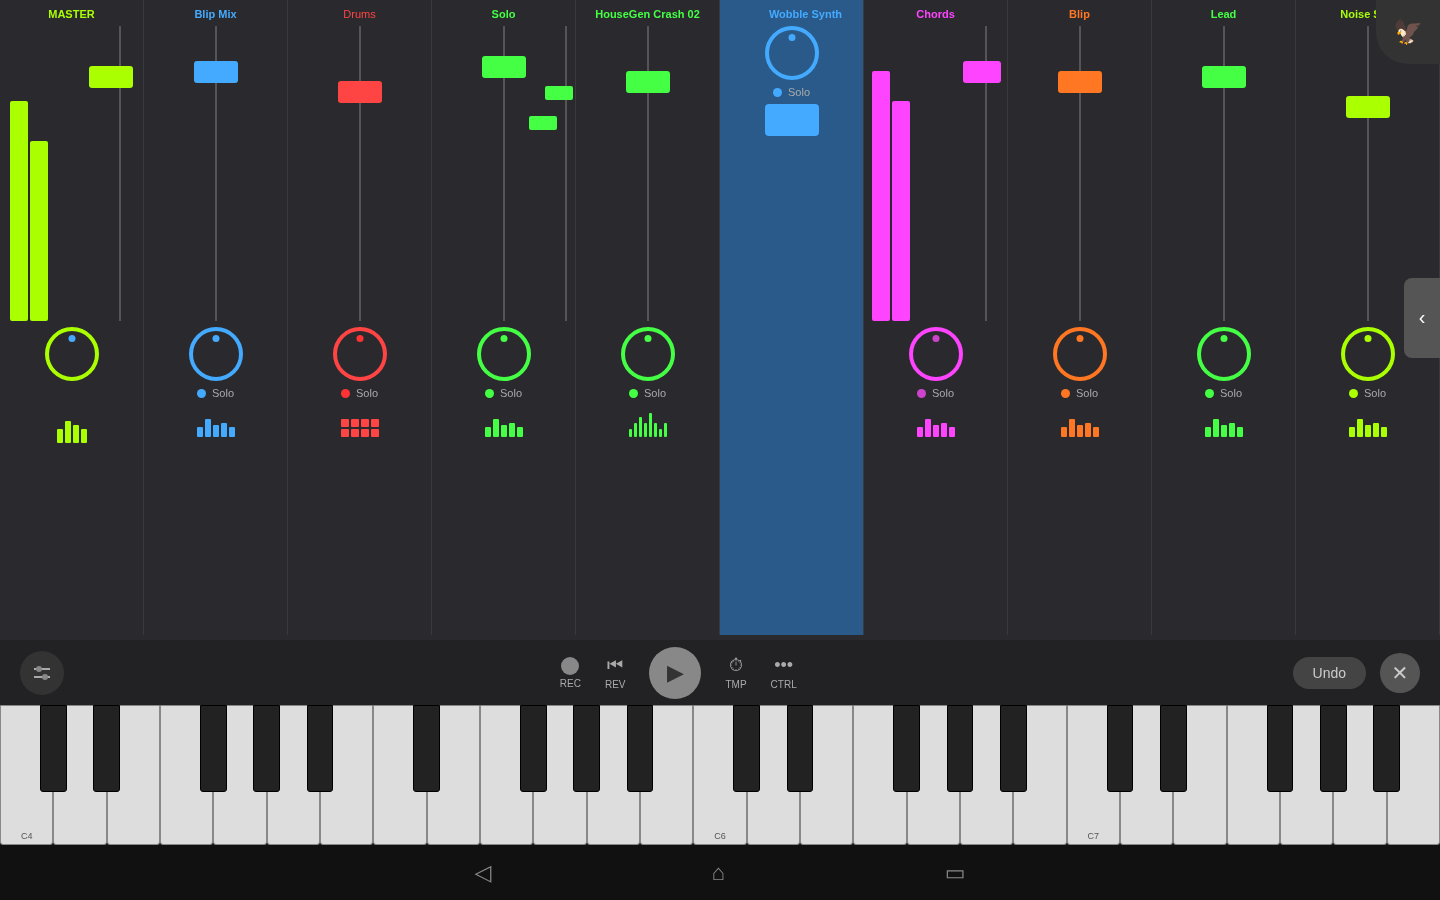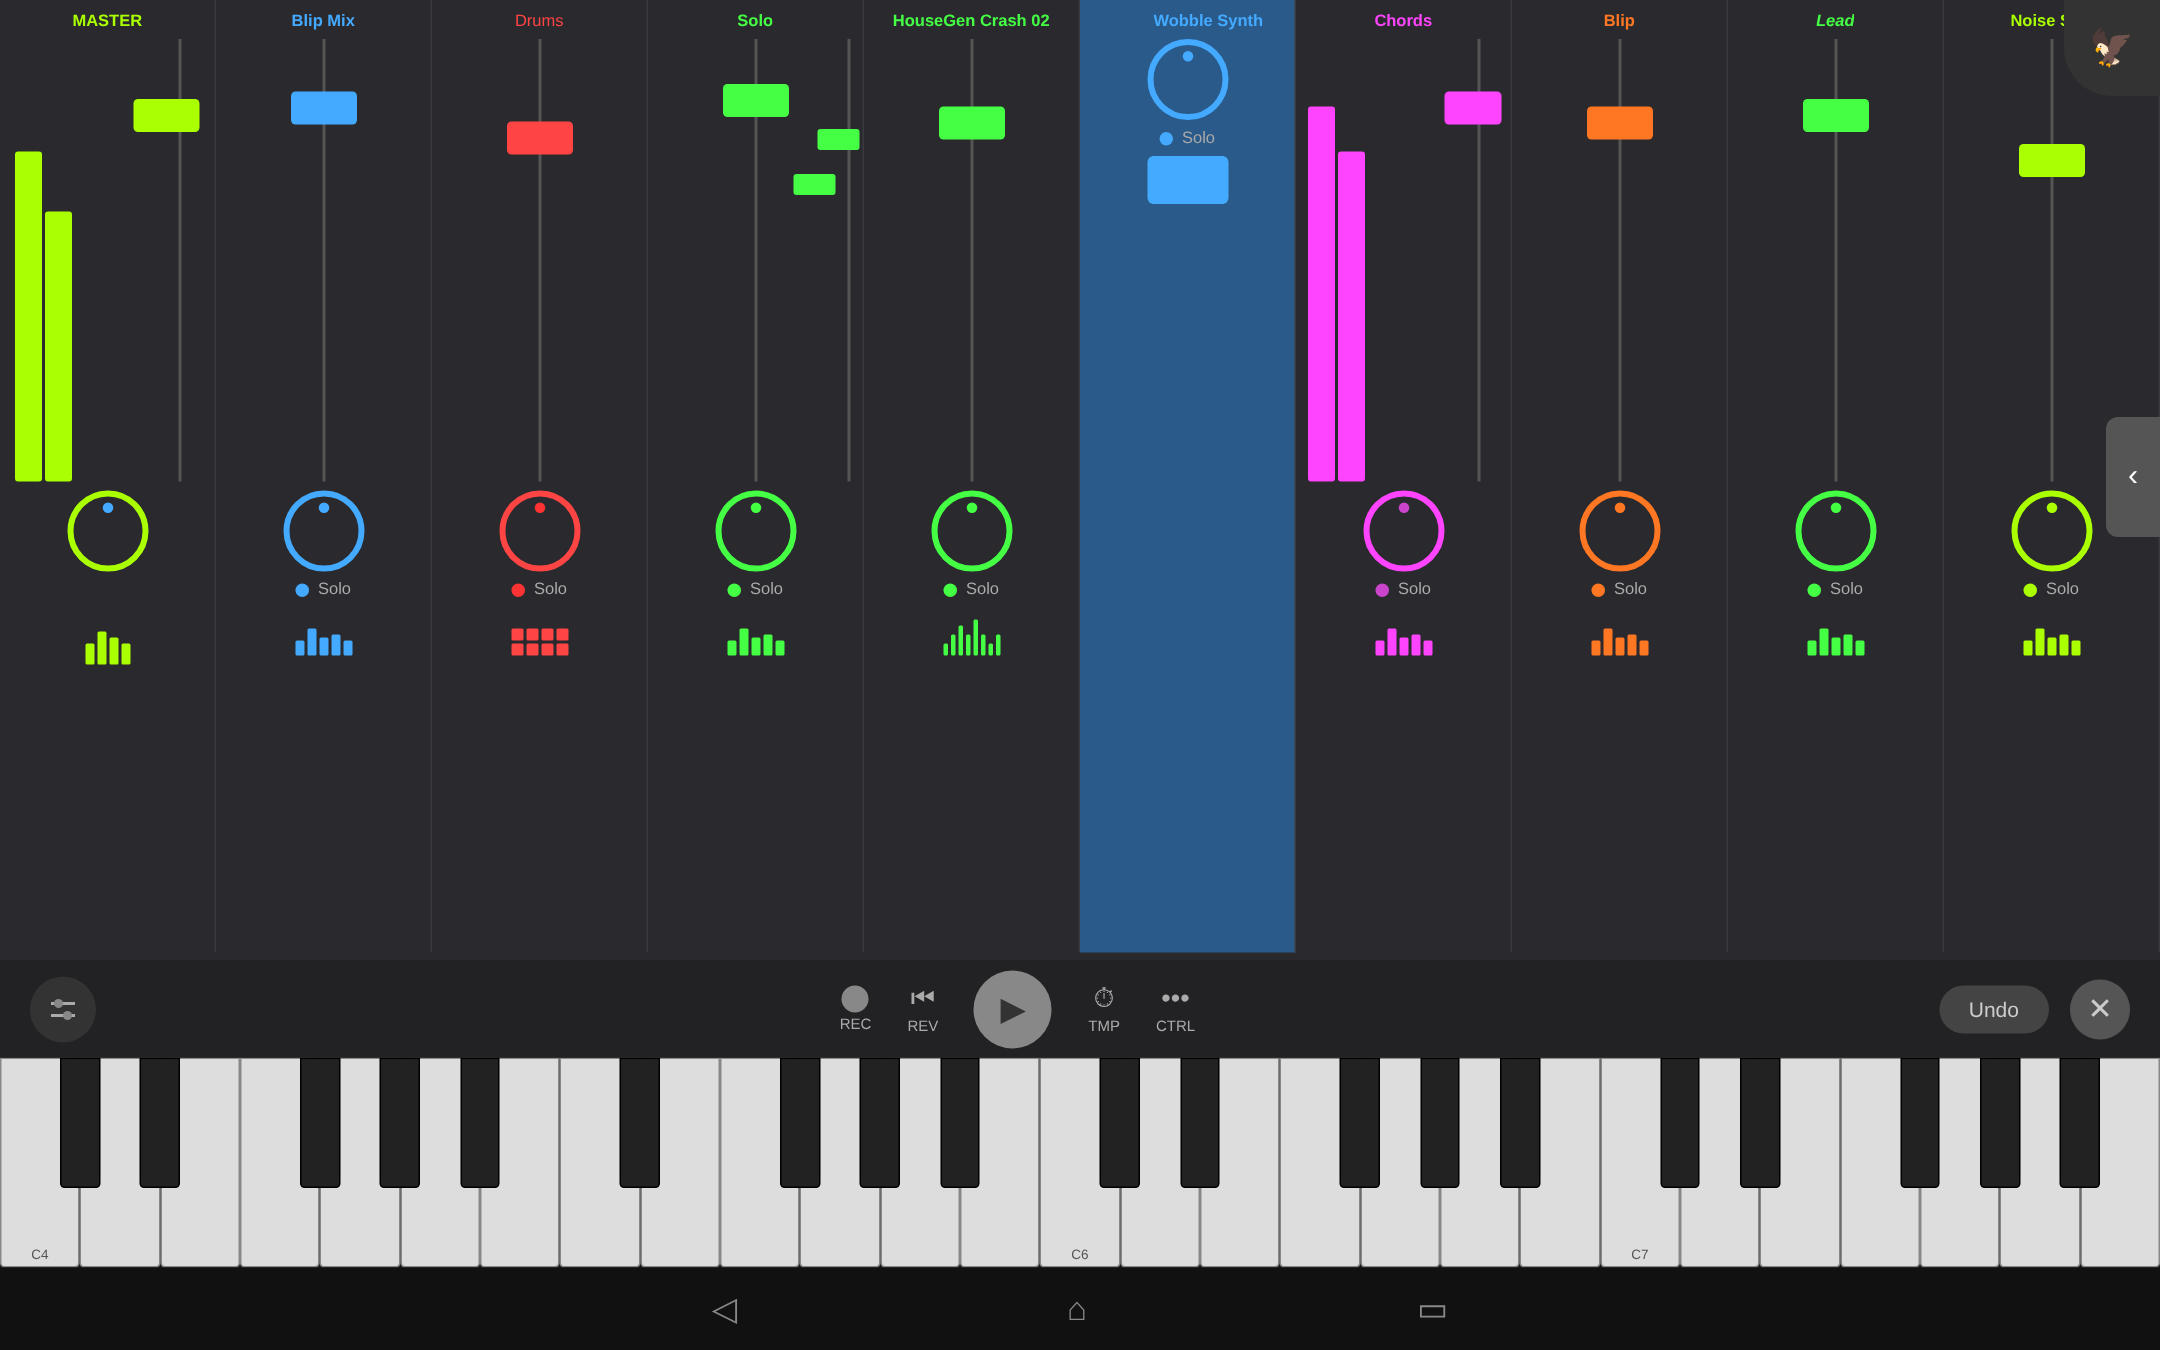--- a/index.html
+++ b/index.html
@@ -244,21 +244,21 @@
         </div>
         <div style="display: flex; align-items: flex-end; gap: 2px; margin-top: 6px; height: 32px; cursor: pointer;">
           <div style="width: 6px; height: 10px; background: rgb(255, 119, 34); border-radius: 1px;"></div>
           <div style="width: 6px; height: 18px; background: rgb(255, 119, 34); border-radius: 1px;"></div>
           <div style="width: 6px; height: 12px; background: rgb(255, 119, 34); border-radius: 1px;"></div>
           <div style="width: 6px; height: 14px; background: rgb(255, 119, 34); border-radius: 1px;"></div>
           <div style="width: 6px; height: 10px; background: rgb(255, 119, 34); border-radius: 1px;"></div>
         </div>
       </div>
       <div style="display: flex; flex-direction: column; align-items: center; border-right: 1px solid rgb(58, 58, 62); position: relative; width: 144px; flex-shrink: 0; height: 635px; padding: 4px 2px; overflow: hidden; background: rgb(42, 42, 46);">
-        <div style="font-size: 11px; font-weight: bold; color: rgb(68, 255, 68); margin-top: 4px; white-space: nowrap; overflow: hidden; text-overflow: ellipsis; max-width: 140px; font-style: italic;">Lead</div>
+        <div style="font-size: 11px; font-weight: bold; color: rgb(68, 255, 68); margin-top: 4px; white-space: nowrap; overflow: hidden; text-overflow: ellipsis; max-width: 140px;">Lead</div>
         <div style="position: relative; display: flex; align-items: center; justify-content: center; width: 100%; height: 295px; margin-top: 6px; flex-shrink: 0;">
           <div style="position: absolute; left: 50%; top: 0px; width: 2px; height: 100%; background: rgb(85, 85, 85); transform: translateX(-50%);"></div>
           <div style="position: absolute; left: 50%; top: 40px; width: 44px; height: 22px; background: rgb(68, 255, 68); border-radius: 3px; cursor: grab; transform: translateX(-50%);"></div>
         </div>
         <div style="width: 54px; height: 54px; border-radius: 50%; border: 4px solid rgb(68, 255, 68); position: relative; margin-top: 6px; flex-shrink: 0; cursor: pointer;">
           <div style="width: 7px; height: 7px; border-radius: 50%; background: rgb(68, 255, 68); position: absolute; top: 4px; left: 50%; transform: translateX(-50%);"></div>
         </div>
         <div style="display: flex; align-items: center; gap: 6px; margin-top: 6px; cursor: pointer;">
           <div style="width: 9px; height: 9px; border-radius: 50%; background: rgb(68, 255, 68);"></div>
           <span style="font-size: 11px; color: rgb(170, 170, 170);">Solo</span>

